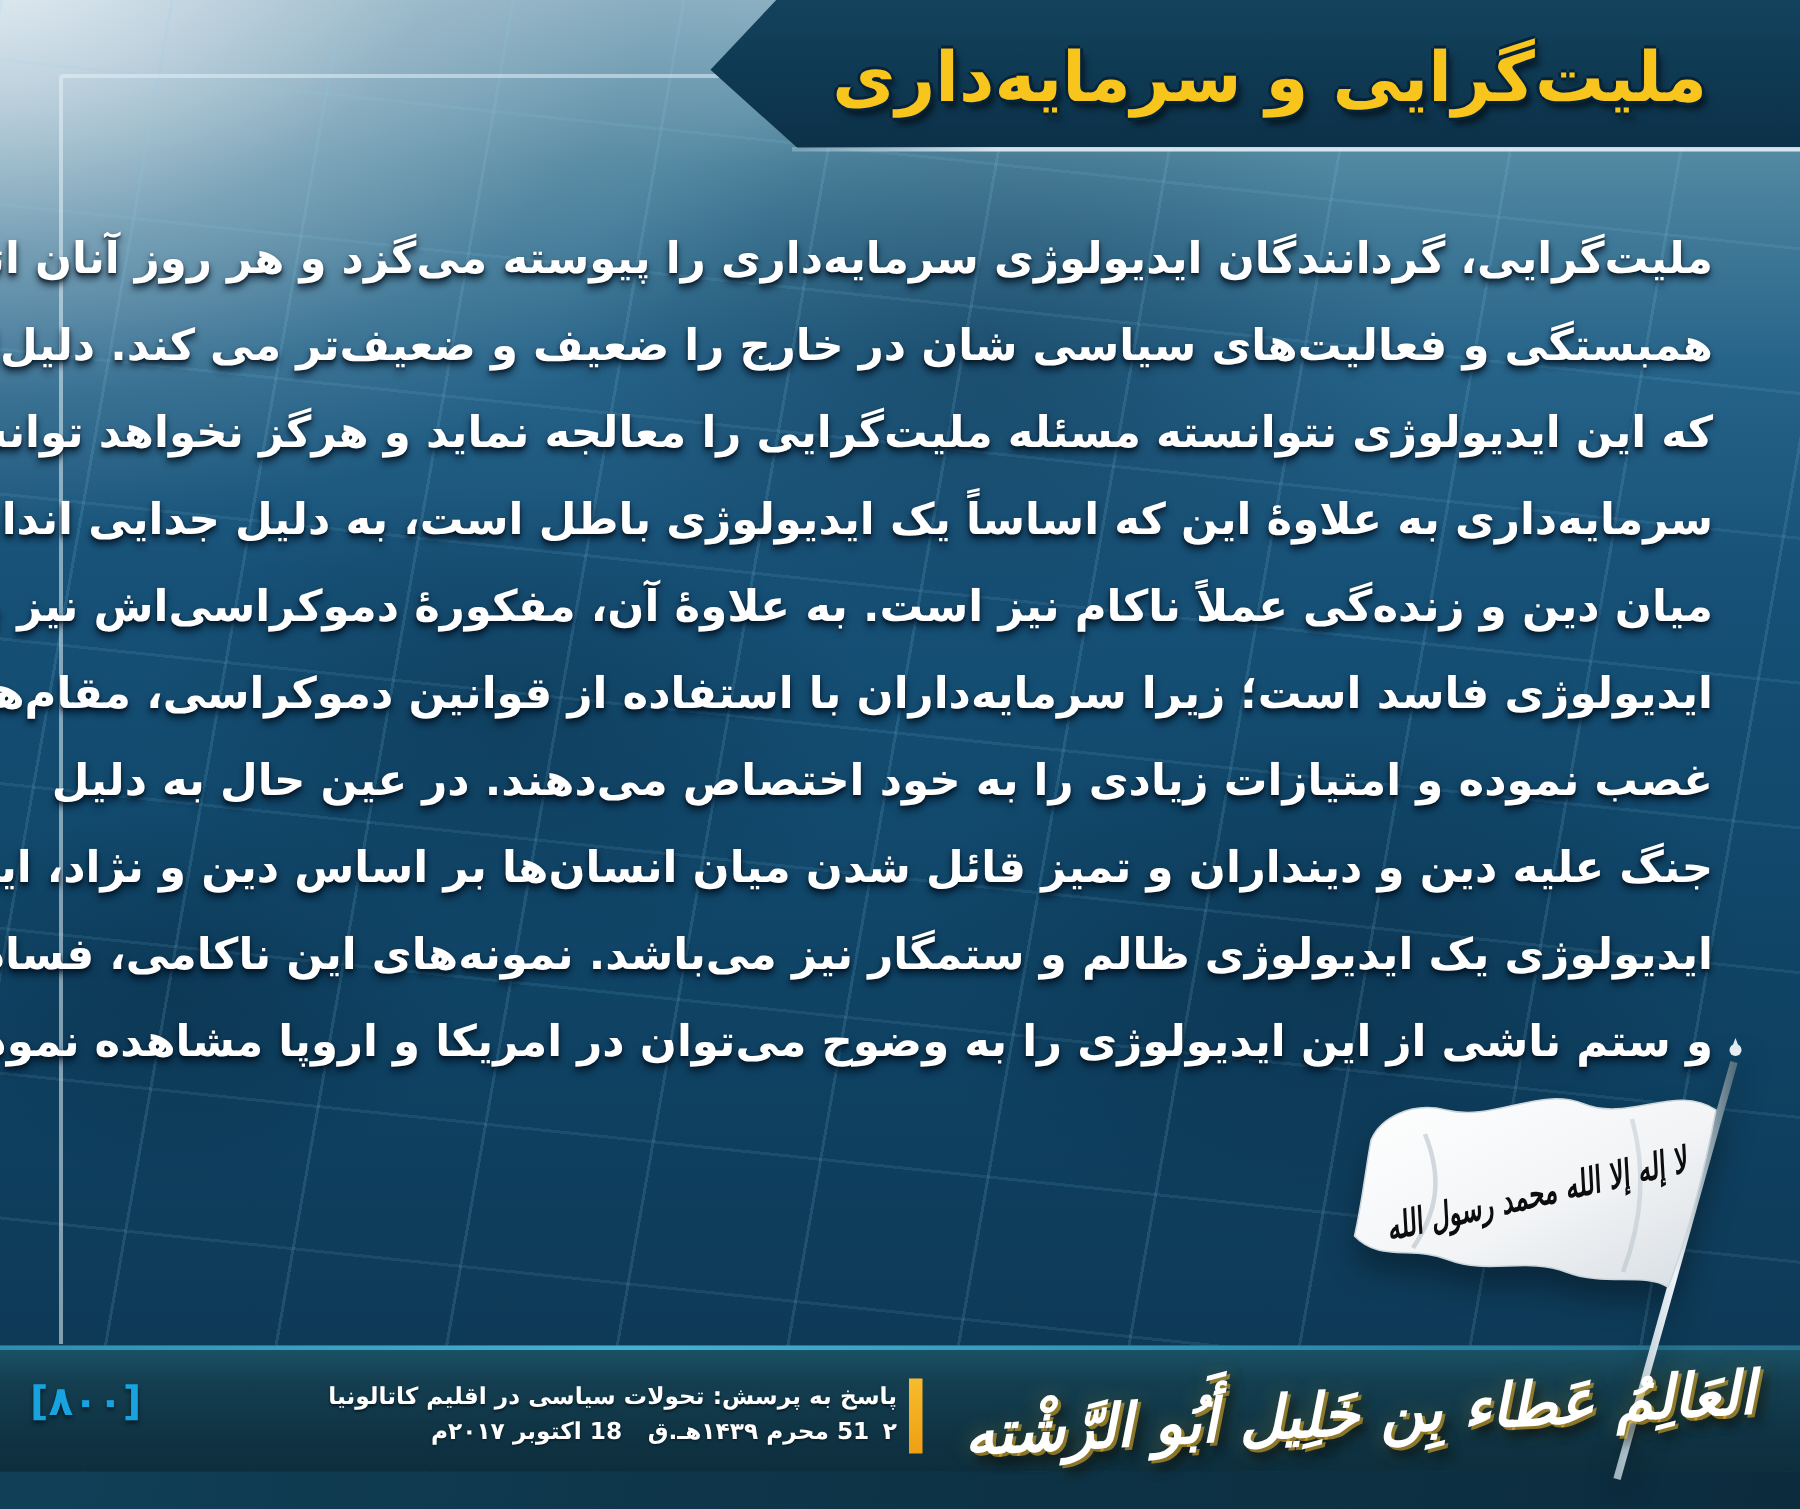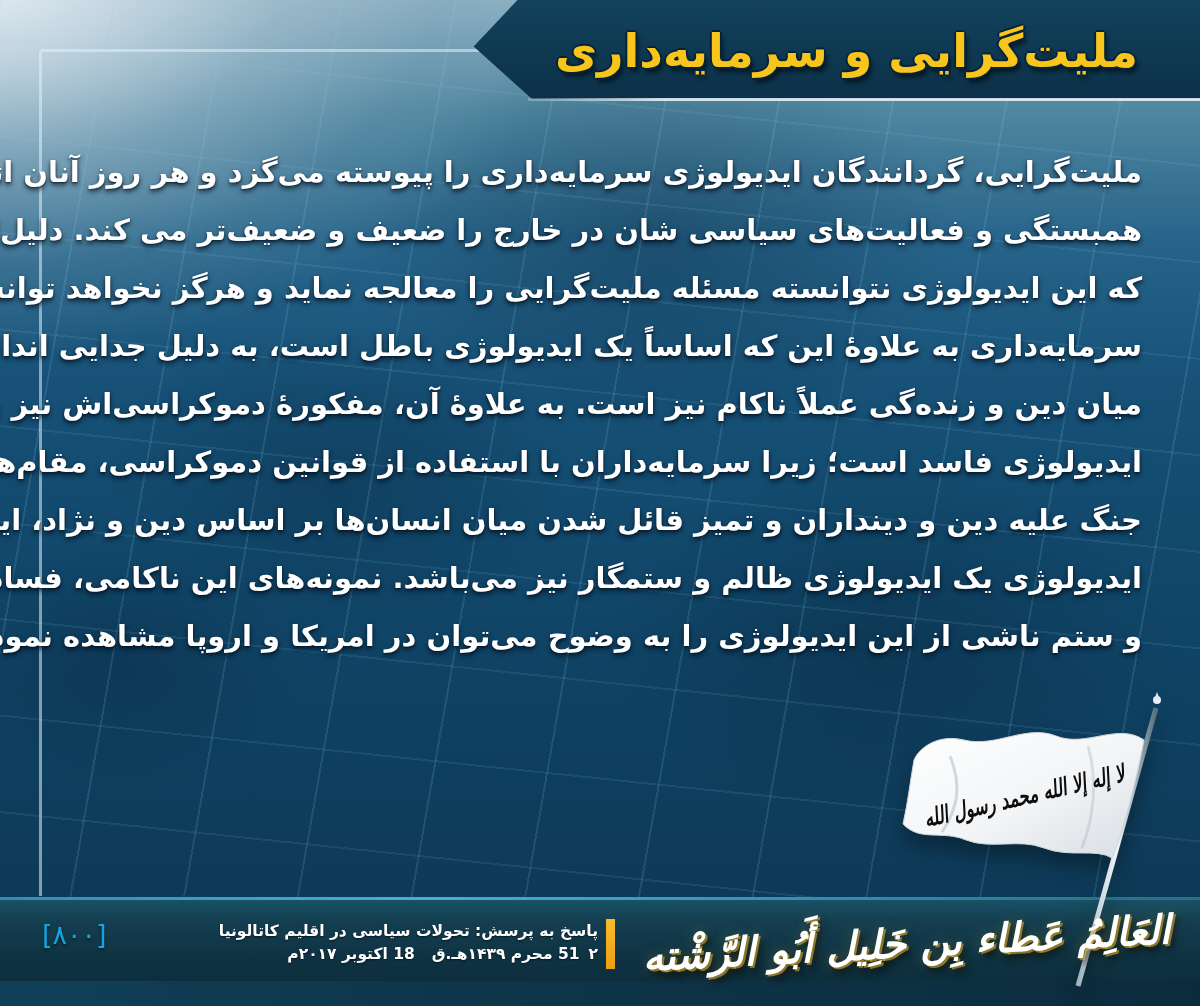--- a/index.html
+++ b/index.html
@@ -58,22 +58,22 @@
   
   #footer-bar{
     position:absolute;left:0;right:0;top:897px;height:84px;z-index:3;
     background:linear-gradient(180deg,#1b5468 0%, #143f51 28%, #0f3343 72%, #0d2e3d 100%);
   }
   #footer-bar::before{
     content:"";position:absolute;left:0;right:0;top:0;height:3px;
     background:linear-gradient(90deg,#2c8fb0,#43b2d1 35%,#2c8fb0 70%,#246f8c);
   }
   #issue-number{
-    position:absolute;left:42px;top:22px;direction:ltr;
-    color:#18a3e0;font-size:27px;font-weight:normal;letter-spacing:1px;
+    position:absolute;left:20px;top:22px;direction:ltr;
+    color:#18a3e0;font-size:27px;font-weight:bold;letter-spacing:1px;
     text-shadow:0 2px 3px rgba(0,0,0,0.5);
   }
   #divider-bar{
     position:absolute;right:585px;top:22px;width:9px;height:50px;
     background:linear-gradient(180deg,#f7bb2c,#ef9f14);
   }
   #info-block{
     position:absolute;right:602px;top:23px;text-align:right;color:#ffffff;
     font-size:15.5px;font-weight:bold;line-height:23px;white-space:nowrap;
     text-shadow:0 1px 2px rgba(0,0,0,0.6);
@@ -104,20 +104,21 @@
   </div>
   <div id="banner-underline"></div>
 
   <div id="body-text">
     <div class="line">ملیت‌گرایی، گردانندگان ایدیولوژی سرمایه‌داری را پیوسته می‌گزد و هر روز آنان اتحاد،</div>
     <div class="line">همبستگی و فعالیت‌های سیاسی شان در خارج را ضعیف و ضعیف‌تر می کند. دلیل‌اش این است</div>
     <div class="line">که این ایدیولوژی نتوانسته مسئله ملیت‌گرایی را معالجه نماید و هرگز نخواهد توانست؛ زیرا</div>
     <div class="line">سرمایه‌داری به علاوهٔ این که اساساً یک ایدیولوژی باطل است، به دلیل جدایی انداختن</div>
     <div class="line">میان دین و زنده‌گی عملاً ناکام نیز است. به علاوهٔ آن، مفکورهٔ دموکراسی‌اش نیز یک</div>
     <div class="line">ایدیولوژی فاسد است؛ زیرا سرمایه‌داران با استفاده از قوانین دموکراسی، مقام‌های بلند را</div>
+    <div class="line">غصب نموده و امتیازات زیادی را به خود اختصاص می‌دهند. در عین حال به دلیل</div>
     <div class="line">جنگ علیه دین و دینداران و تمیز قائل شدن میان انسان‌ها بر اساس دین و نژاد، این</div>
     <div class="line">ایدیولوژی یک ایدیولوژی ظالم و ستمگار نیز می‌باشد. نمونه‌های این ناکامی، فساد</div>
     <div class="line last">و ستم ناشی از این ایدیولوژی را به وضوح می‌توان در امریکا و اروپا مشاهده نمود.</div>
   </div>
 
   <div id="flag">
     <svg width="312" height="305" viewBox="0 0 312 305" xmlns="http://www.w3.org/2000/svg">
       <defs>
         <linearGradient id="clothGrad" x1="0" y1="0" x2="1" y2="1">
           <stop offset="0" stop-color="#ffffff"></stop>

